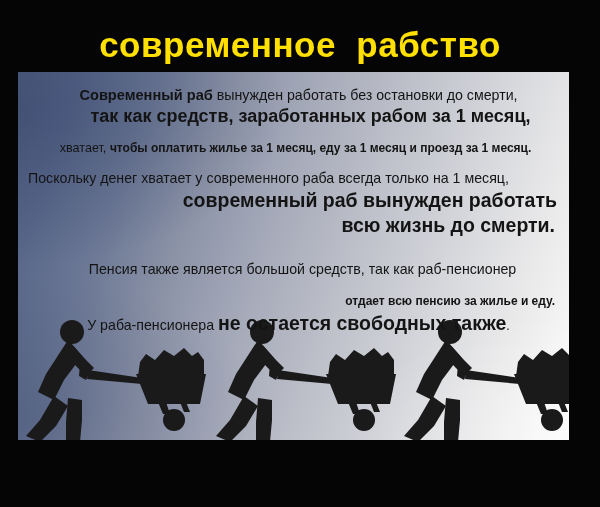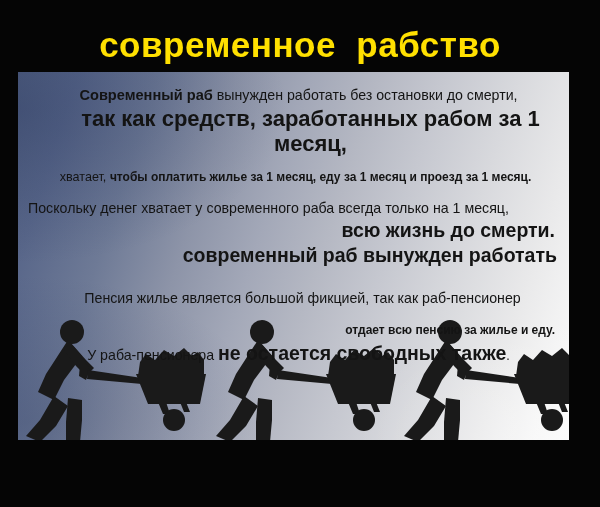--- a/index.html
+++ b/index.html
@@ -91,21 +91,21 @@
   .para:last-child { margin-bottom: 0; }
   .line {
     white-space: pre-wrap;
     line-height: 1.14;
   }
   .ctr   { text-align: center; }
   .right { text-align: right; }
 
   .t-reg-md   { font-size: 14.2px; font-weight: normal; }
   .t-bold-md  { font-size: 14.6px; font-weight: bold; }
-  .t-bold-lg  { font-size: 22px; font-weight: bold; }
+  .t-bold-lg  { font-size: 18px; font-weight: bold; }
   .t-bold-sm  { font-size: 12.0px; font-weight: bold; }
   .t-reg-sm   { font-size: 12.6px; font-weight: normal; }
   .t-bold-xl  { font-size: 19.5px; font-weight: bold; }
 
   .p1-l1 { padding-left: 10px; }
   .p1-l2 { padding-left: 34px; margin-top: 2px; }
   .p1-l3 { margin-top: 11px; padding-left: 4px; }
 
   .p2 { margin-top: 10px; }
   .p2-l1 { text-align: left; padding-left: 2px; }
@@ -152,26 +152,26 @@
     <div id="text-block">
 
       <div class="para">
         <div class="line ctr p1-l1"><span class="t-bold-md">Современный раб</span><span class="t-reg-md"> вынужден работать без остановки до смерти,</span></div>
         <div class="line ctr p1-l2 t-bold-lg">так как средств, заработанных рабом за 1 месяц,</div>
         <div class="line ctr p1-l3"><span class="t-reg-sm">хватает, </span><span class="t-bold-sm">чтобы оплатить жилье за 1 месяц, еду за 1 месяц и проезд за 1 месяц.</span></div>
       </div>
 
       <div class="para p2">
         <div class="line p2-l1 t-reg-md">Поскольку денег хватает у современного раба всегда только на 1 месяц,</div>
+        <div class="line right p2-l2 t-bold-xl">современный раб вынужден работать</div>
         <div class="line right p2-l3 t-bold-xl">всю жизнь до смерти.</div>
-        <div class="line right p2-l2 t-bold-xl">современный раб вынужден работать</div>
       </div>
 
       <div class="para p3">
-        <div class="line ctr p3-l1 t-reg-md">Пенсия жилье является большой фикцией, так как раб-пенсионер</div>
+        <div class="line ctr p3-l1 t-reg-md">Пенсия также является большой средств, так как раб-пенсионер</div>
         <div class="line right p3-l2 t-bold-sm">отдает всю пенсию за жилье и еду.</div>
         <div class="line ctr p3-l3"><span class="t-reg-md">У раба-пенсионера </span><span class="t-bold-xl">не остается свободных также</span><span class="t-reg-sm">.</span></div>
       </div>
 
     </div>
 
     <div id="figures">
 
       <div class="fig-unit fig-1">
         <svg viewBox="0 0 200 126" xmlns="http://www.w3.org/2000/svg" aria-hidden="true">

